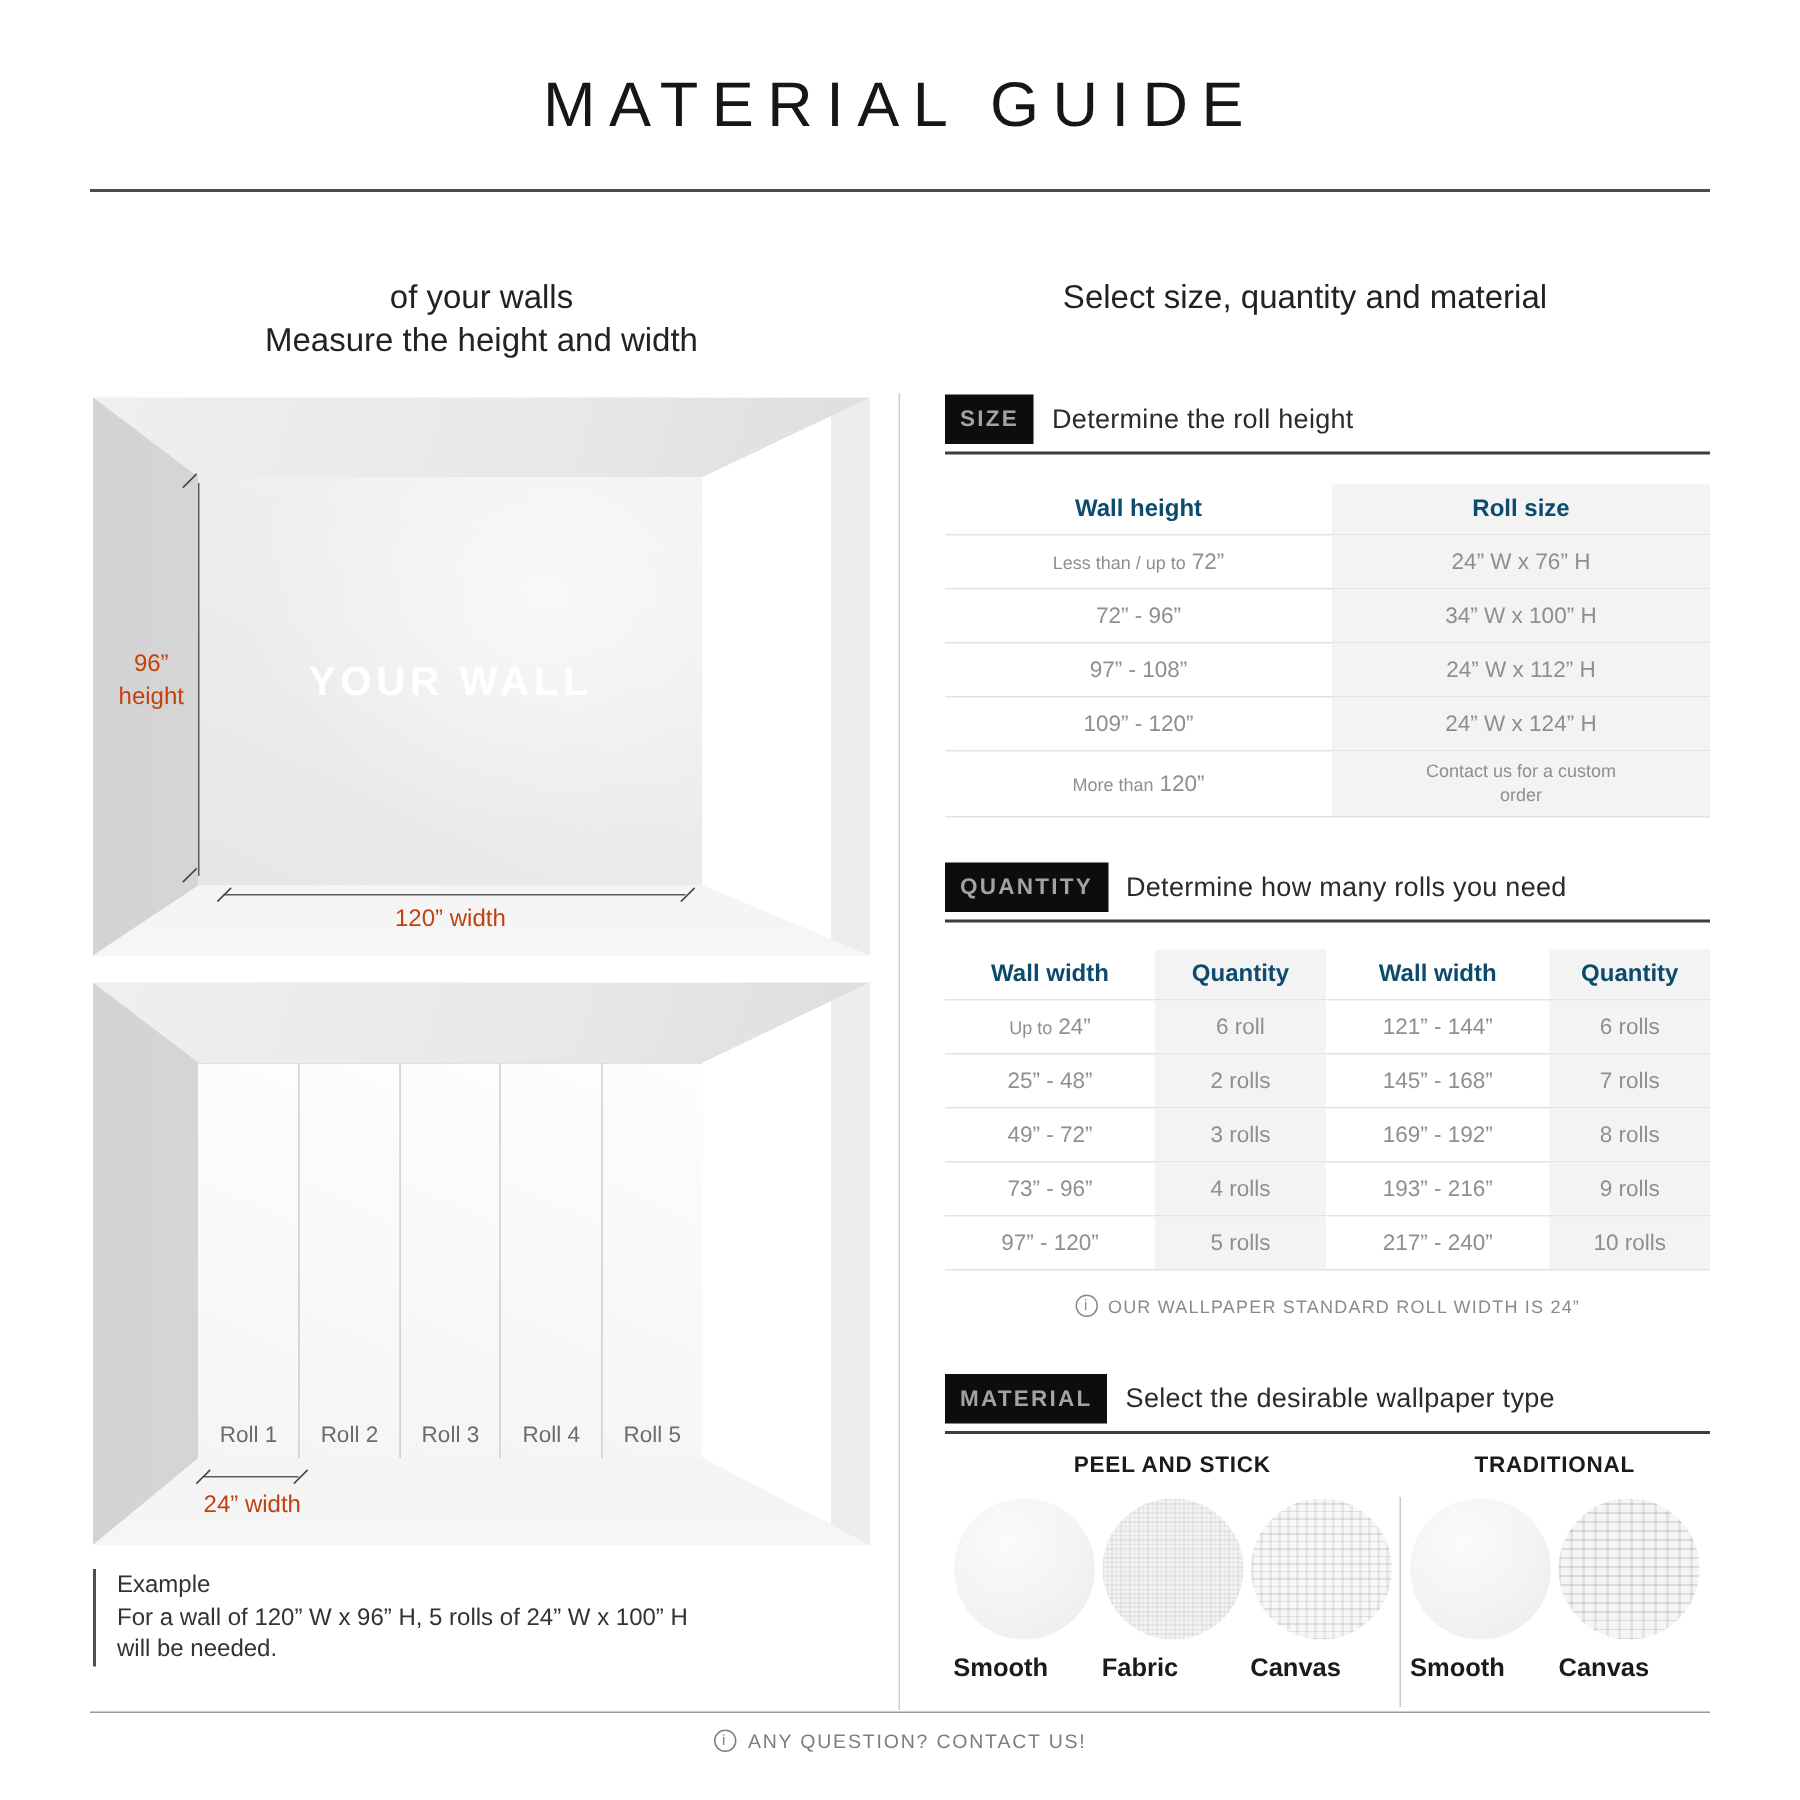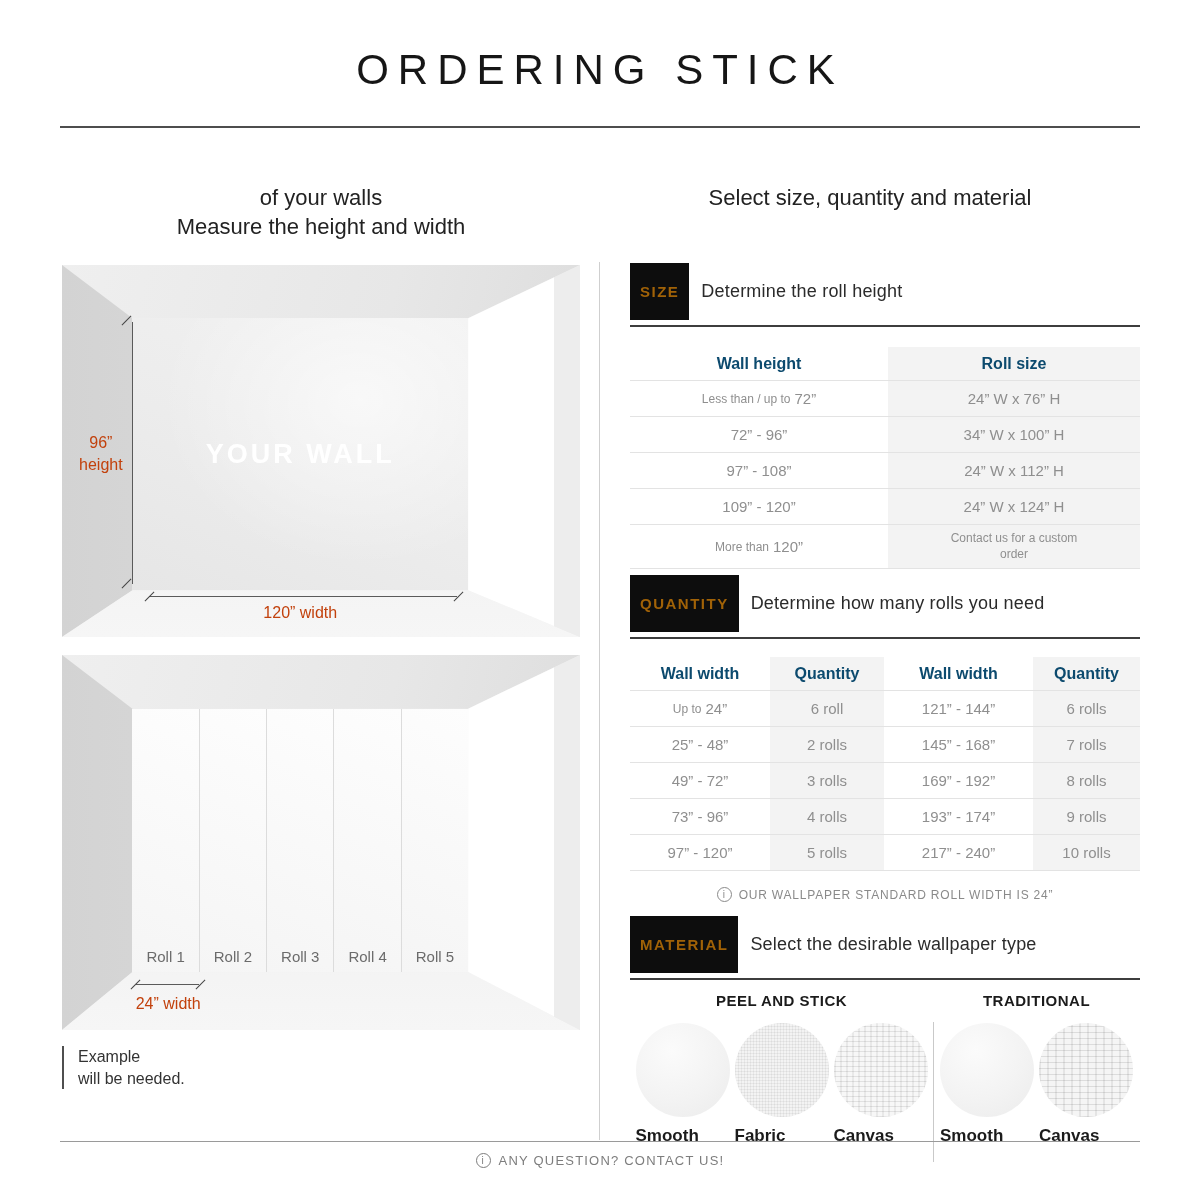--- a/index.html
+++ b/index.html
@@ -62,22 +62,22 @@
   .dim-label { position:absolute; color:#c2410c; font-size:16px; text-align:center; line-height:1.35; }
 
   
   .example { position:absolute; left:62px; top:1046px; width:480px; border-left:2px solid #4f4f4f;
              padding-left:14px; font-size:16px; color:#333; line-height:1.35; }
 
   
   .section { position:absolute; left:630px; width:510px; }
   .sec-size { top:263px; } .sec-qty { top:575px; } .sec-mat { top:916px; }
   .sec-header { display:flex; align-items:center; gap:12px; border-bottom:2px solid #3d3d3d; padding-bottom:5px; }
-  .badge { background:#0d0d0d; color:#a16207; font-size:15px; font-weight:700; letter-spacing:1.5px;
-           padding:20px 10px; }
+  .badge { background:#0d0d0d; color:#a3a3a3; font-size:15px; font-weight:700; letter-spacing:1.5px;
+           padding:8px 10px; }
   .subtitle { font-size:18px; color:#2b2b2b; letter-spacing:.2px; }
 
   .trow { display:grid; align-items:center; border-bottom:1px solid #e3e3e3; }
   .size-table { margin-top:20px; }
   .size-table .trow { grid-template-columns:258px 252px; min-height:36px; }
   .size-table .thead { min-height:34px; }
   .qty-table { margin-top:18px; }
   .qty-table .trow { grid-template-columns:140px 114px 149px 107px; min-height:36px; }
   .qty-table .thead { min-height:34px; }
   .cell { height:100%; display:flex; align-items:center; justify-content:center; text-align:center;
@@ -118,21 +118,21 @@
   .footer-rule { position:absolute; top:1141px; left:60px; width:1080px; height:1px; background:#9a9a9a; }
   .footer { position:absolute; top:1153px; left:0; width:1200px; display:flex; align-items:center;
             justify-content:center; gap:8px; color:#7d7d7d; font-size:13px; letter-spacing:1.2px; }
   .footer .info-icon { border-color:#7d7d7d; color:#7d7d7d; }
 </style>
 </head>
 <body>
 
 <div class="page">
 
-  <div class="title">ORDERING STICK</div>
+  <div class="title">MATERIAL GUIDE</div>
   <div class="top-rule"></div>
 
   <div class="left-heading">
     <div>of your walls</div>
     <div>Measure the height and width</div>
   </div>
   <div class="right-heading">Select size, quantity and material</div>
 
   <div class="col-divider"></div>
 
@@ -181,20 +181,21 @@
         </div>
     </div>
     <div class="dim dim-h" style="left:14.2%; top:87.6%; width:12.3%;"></div>
     <div class="tick" style="left:13%; top:87.6%;"></div>
     <div class="tick" style="left:25.4%; top:87.6%;"></div>
     <div class="dim-label" style="left:9.5%; top:90.2%; width:22%;">24” width</div>
   </div>
 
   <div class="example">
     <div>Example</div>
+    <div>For a wall of 120” W x 96” H, 5 rolls of 24” W x 100” H</div>
     <div>will be needed.</div>
   </div>
 
   <div class="section sec-size">
     <div class="sec-header">
       <span class="badge">SIZE</span>
       <span class="subtitle">Determine the roll height</span>
     </div>
     <div class="size-table">
       <div class="trow thead">
@@ -261,21 +262,21 @@
       </div>
       <div class="trow">
         <div class="cell">49” - 72”</div>
         <div class="cell gray">3 rolls</div>
         <div class="cell">169” - 192”</div>
         <div class="cell gray">8 rolls</div>
       </div>
       <div class="trow">
         <div class="cell">73” - 96”</div>
         <div class="cell gray">4 rolls</div>
-        <div class="cell">193” - 174”</div>
+        <div class="cell">193” - 216”</div>
         <div class="cell gray">9 rolls</div>
       </div>
       <div class="trow">
         <div class="cell">97” - 120”</div>
         <div class="cell gray">5 rolls</div>
         <div class="cell">217” - 240”</div>
         <div class="cell gray">10 rolls</div>
       </div>
     </div>
     <div class="note">

